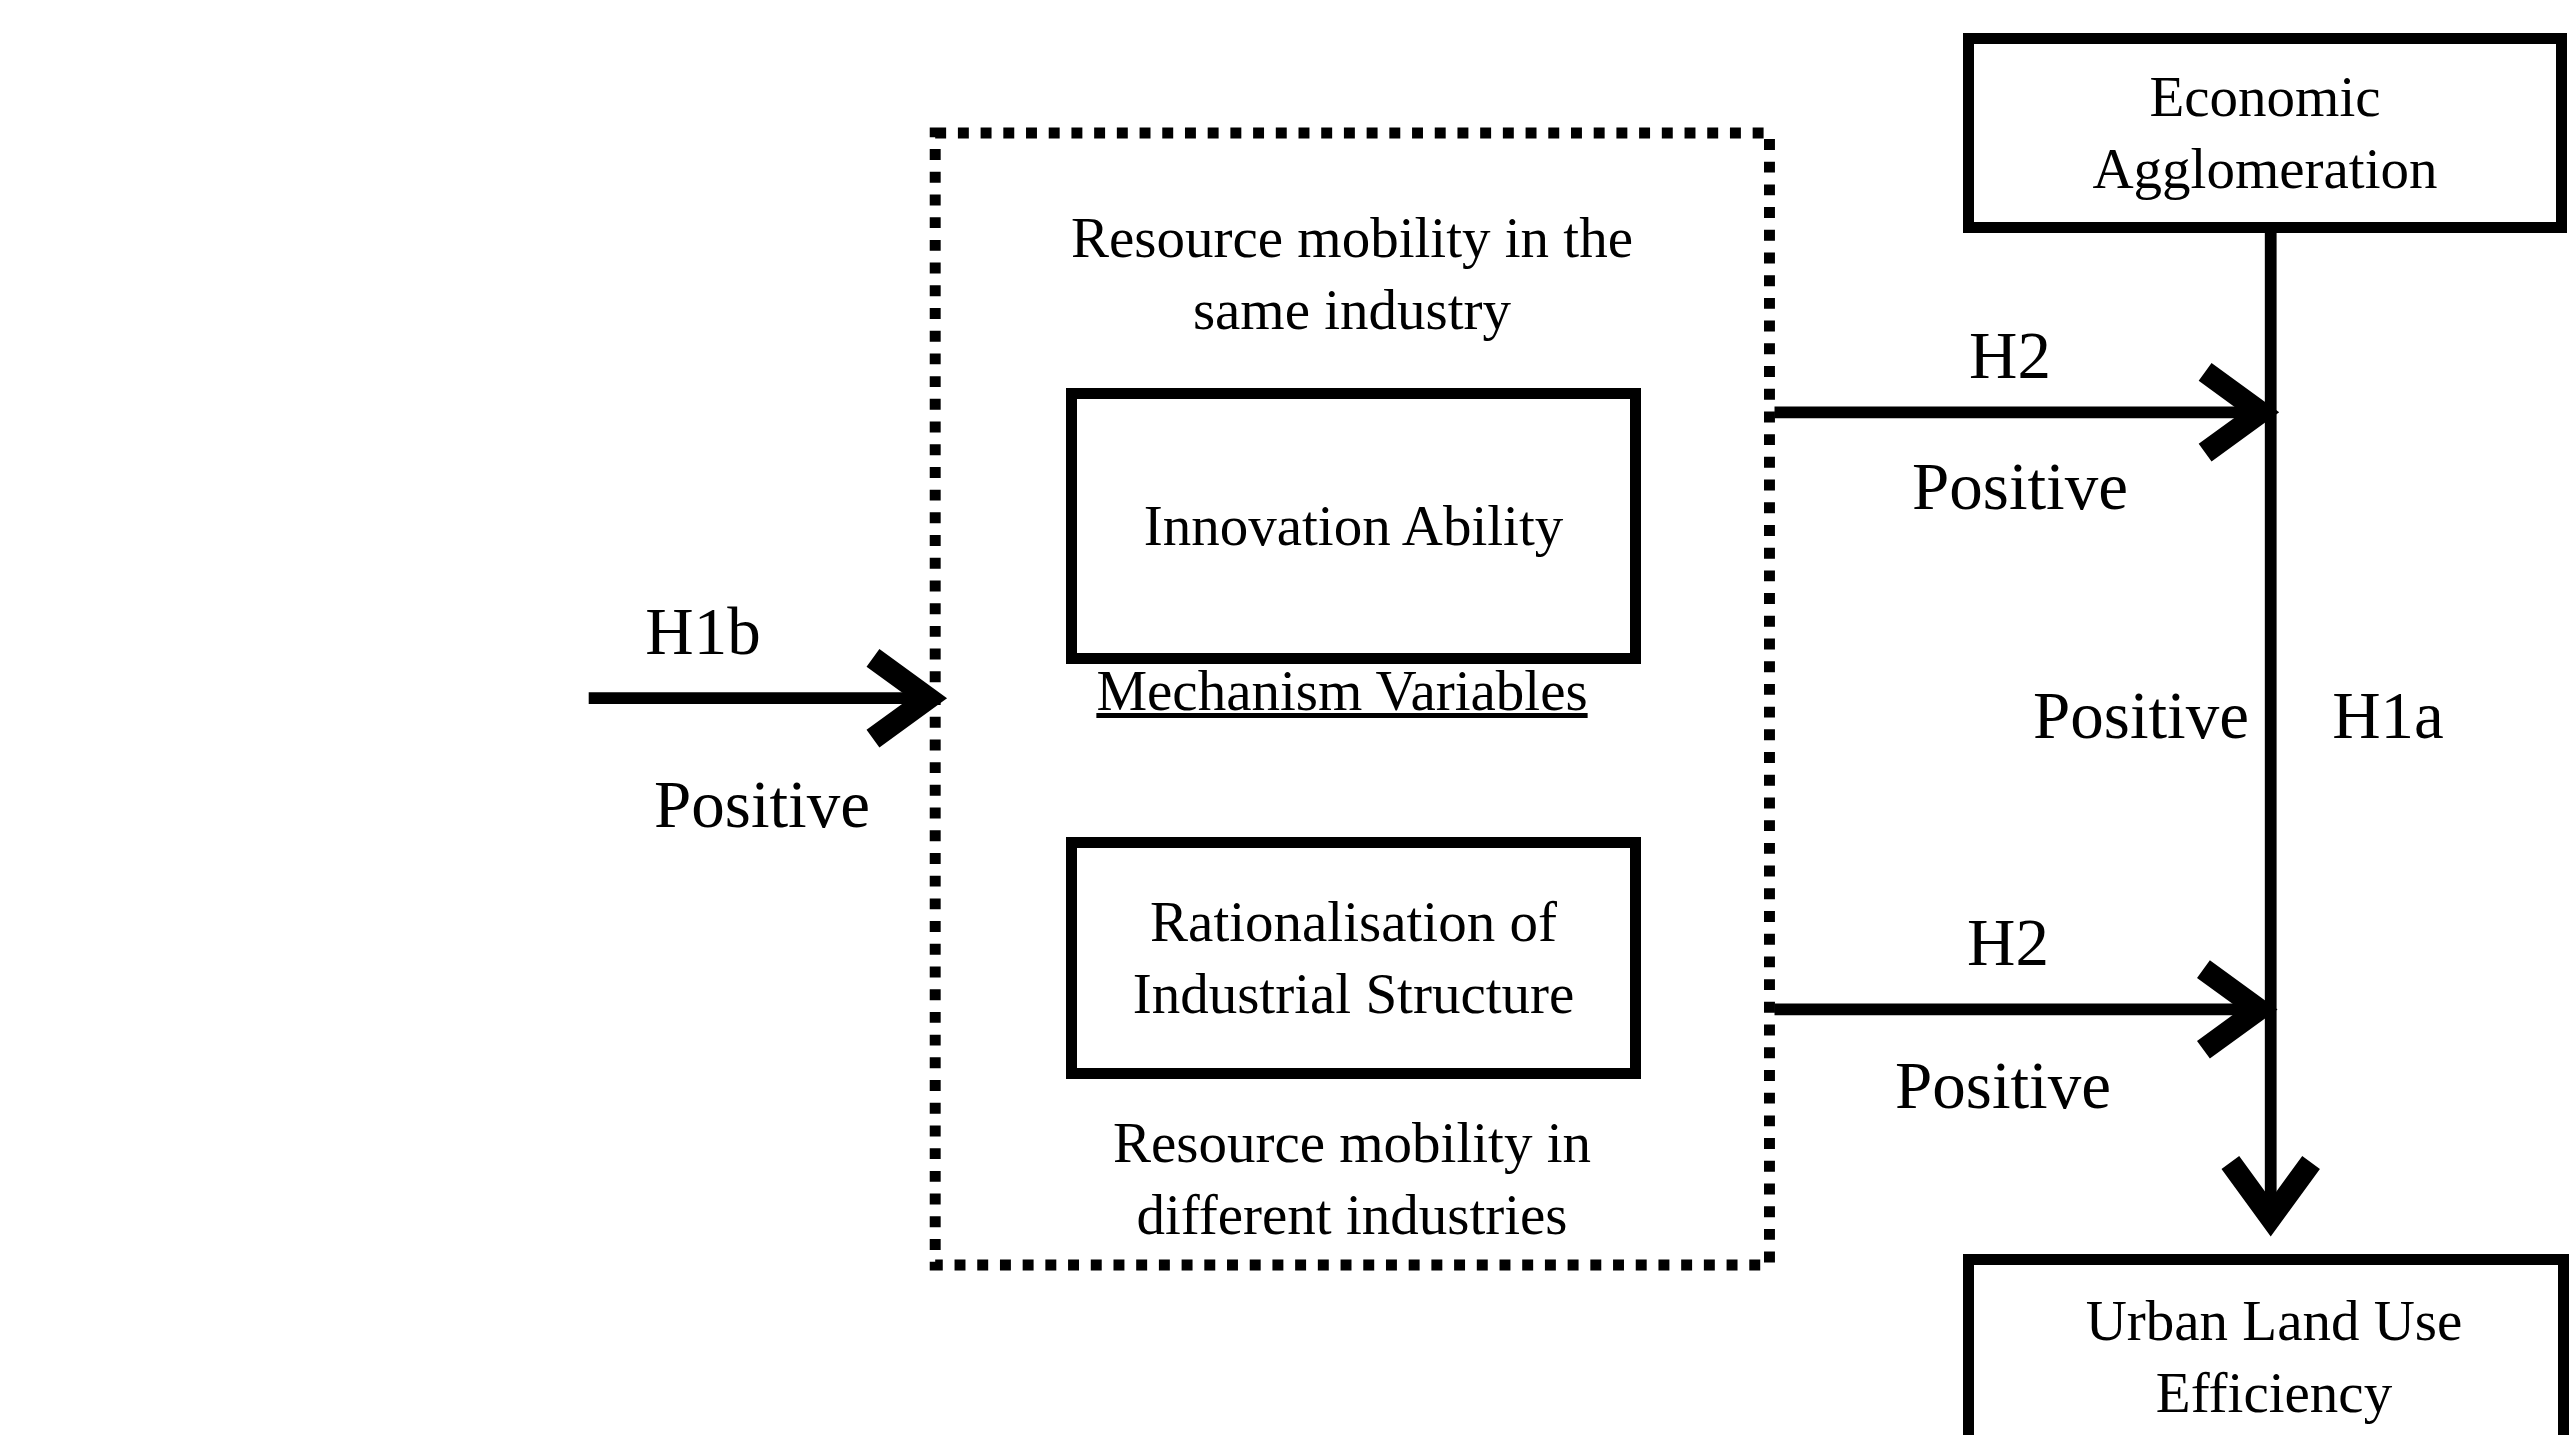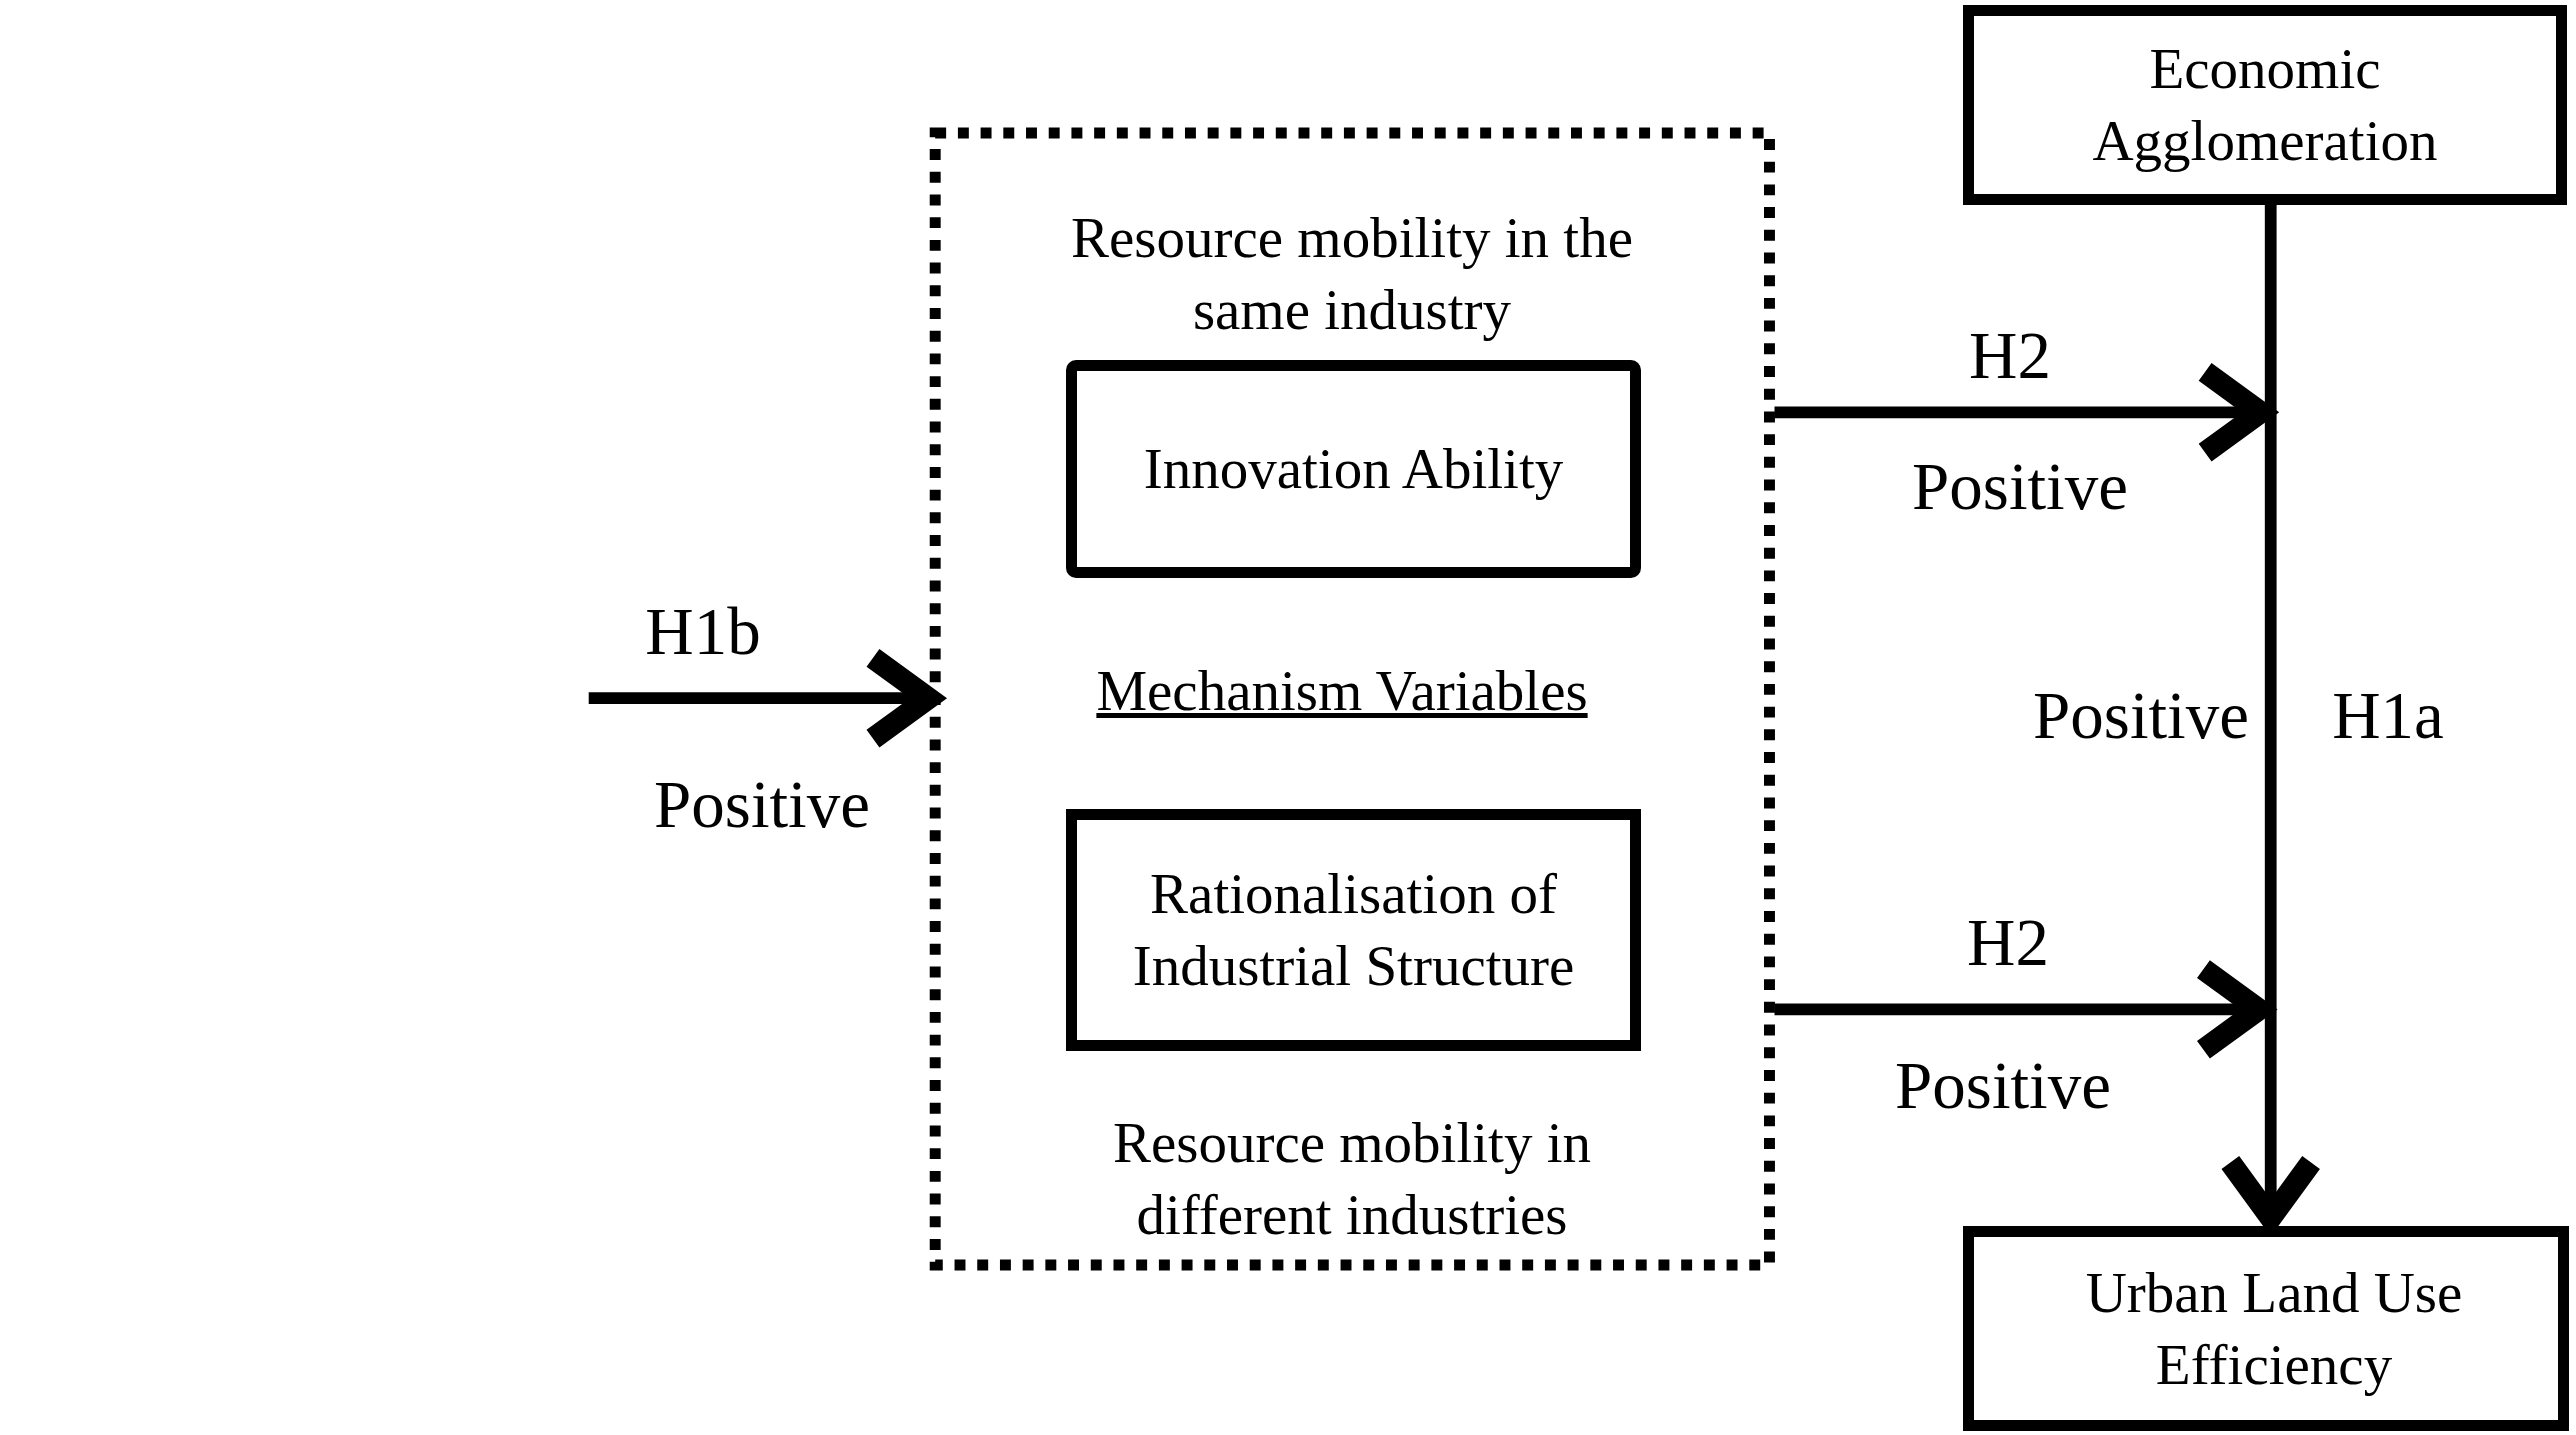--- a/index.html
+++ b/index.html
@@ -17,20 +17,21 @@
     position: absolute;
     box-sizing: border-box;
     border: 11px solid #000000;
     background: #ffffff;
     display: flex;
     align-items: center;
     justify-content: center;
     text-align: center;
     font-size: 57px;
     line-height: 72px;
+    margin-top: 28px;
   }
   .freetext {
     position: absolute;
     text-align: center;
     font-size: 57px;
     line-height: 72px;
   }
   .edge-label {
     position: absolute;
     transform: translate(-50%, -50%);
@@ -60,21 +61,21 @@
       <line x1="2110" y1="1200" x2="2674" y2="1200" stroke="#000000" stroke-width="14"></line>
       <polyline points="2620,1152 2686,1200 2620,1248" fill="none" stroke="#000000" stroke-width="26"></polyline>
     </g>
     <g>
       <line x1="2700" y1="242" x2="2700" y2="1436" stroke="#000000" stroke-width="14"></line>
       <polyline points="2652,1382 2700,1448 2748,1382" fill="none" stroke="#000000" stroke-width="26"></polyline>
     </g>
   </svg>
 
 
-  <div class="box" style="left:1066px; top:360px; width:575px; height:218px;border-radius:10px;">
+  <div class="box" style="left:1066px; top:360px; width:575px; height:276px;">
     <span>Innovation Ability</span>
   </div>
 
   <div class="box" style="left:1066px; top:809px; width:575px; height:242px;">
     <span>
       <span style="display:block">Rationalisation of</span>
       <span style="display:block">Industrial Structure</span>
     </span>
   </div>
 

